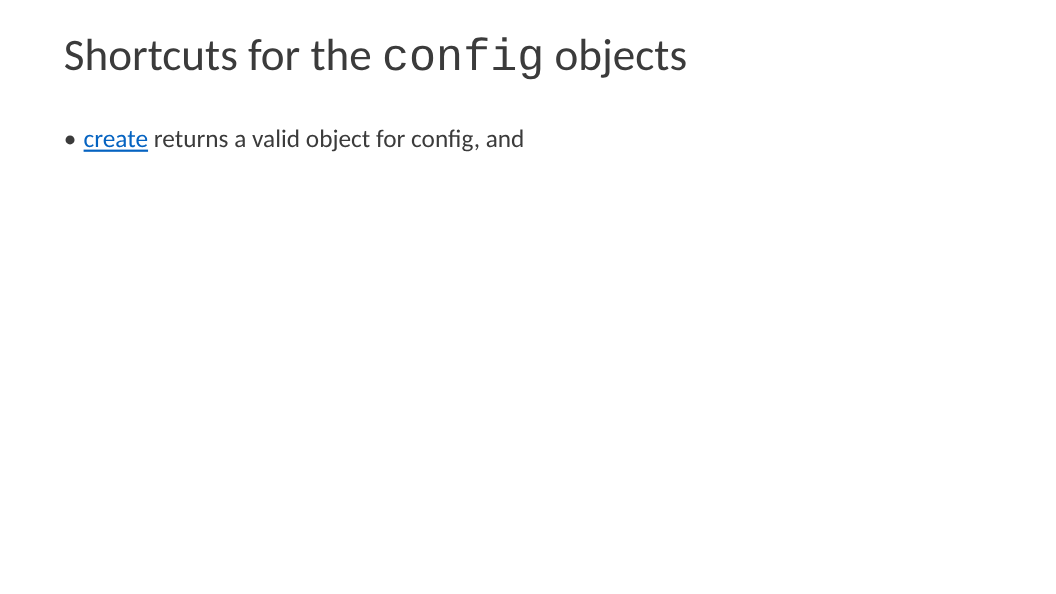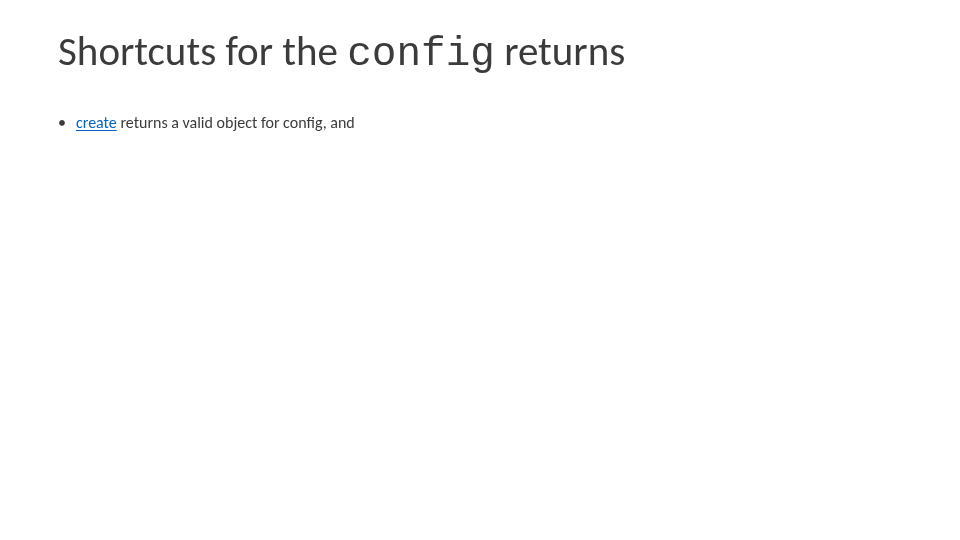--- a/index.html
+++ b/index.html
@@ -27,21 +27,21 @@
     margin: 0 0 34px 0;
   }
   .title .code {
     font-family: "Courier New", Courier, monospace;
     font-size: 41px;
   }
   ul.bullets {
     list-style: none;
     margin: 0;
     padding: 0;
-    font-size: 16px;
+    font-size: 23px;
     line-height: 1.35;
     color: #3b3b3b;
   }
   ul.bullets li {
     position: relative;
     padding-left: 18px;
     margin: 0 0 2px 0;
   }
   ul.bullets li::before {
     content: "•";
@@ -54,21 +54,21 @@
     color: #0563c1;
     text-decoration: underline;
     text-underline-offset: 2px;
   }
 </style>
 </head>
 <body>
 
 <div class="slide">
   <h1 class="title">
-    <span>Shortcuts for the </span><span class="code">config</span><span> returns</span>
+    <span>Shortcuts for the </span><span class="code">config</span><span> objects</span>
   </h1>
 
   <ul class="bullets">
     <li>
       <a href="#" class="link">create</a><span> returns a valid object for config, and</span>
     </li>
   </ul>
 </div>
 
 </body></html>

